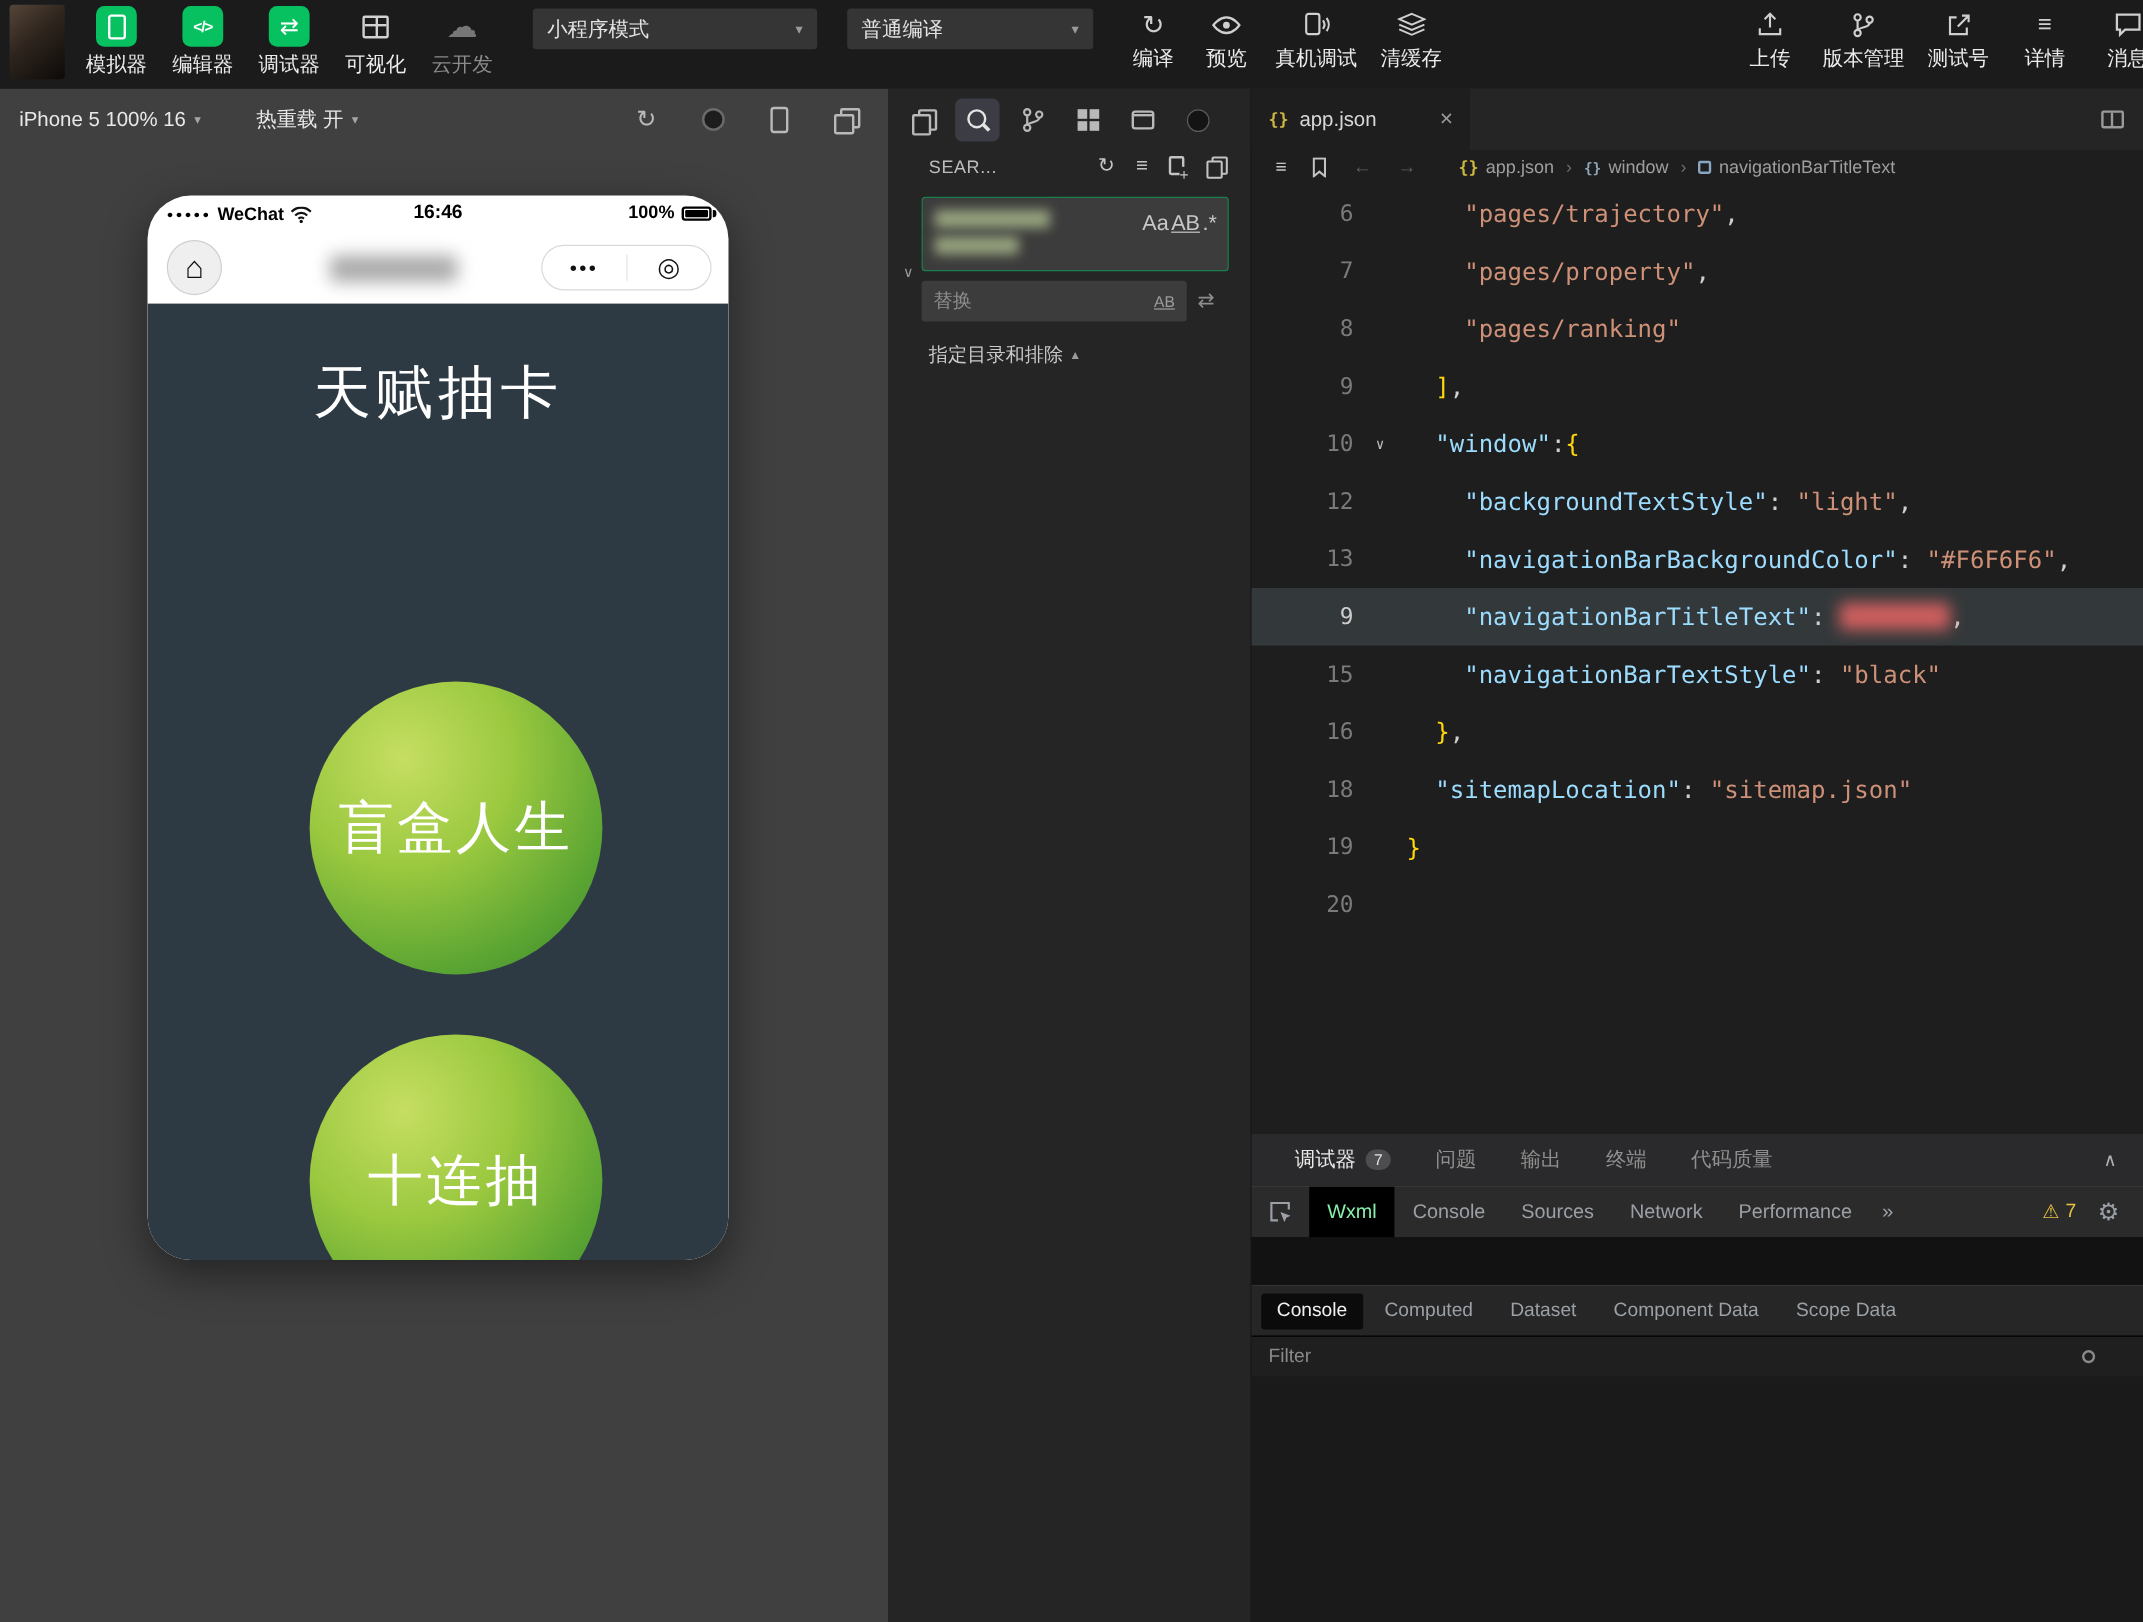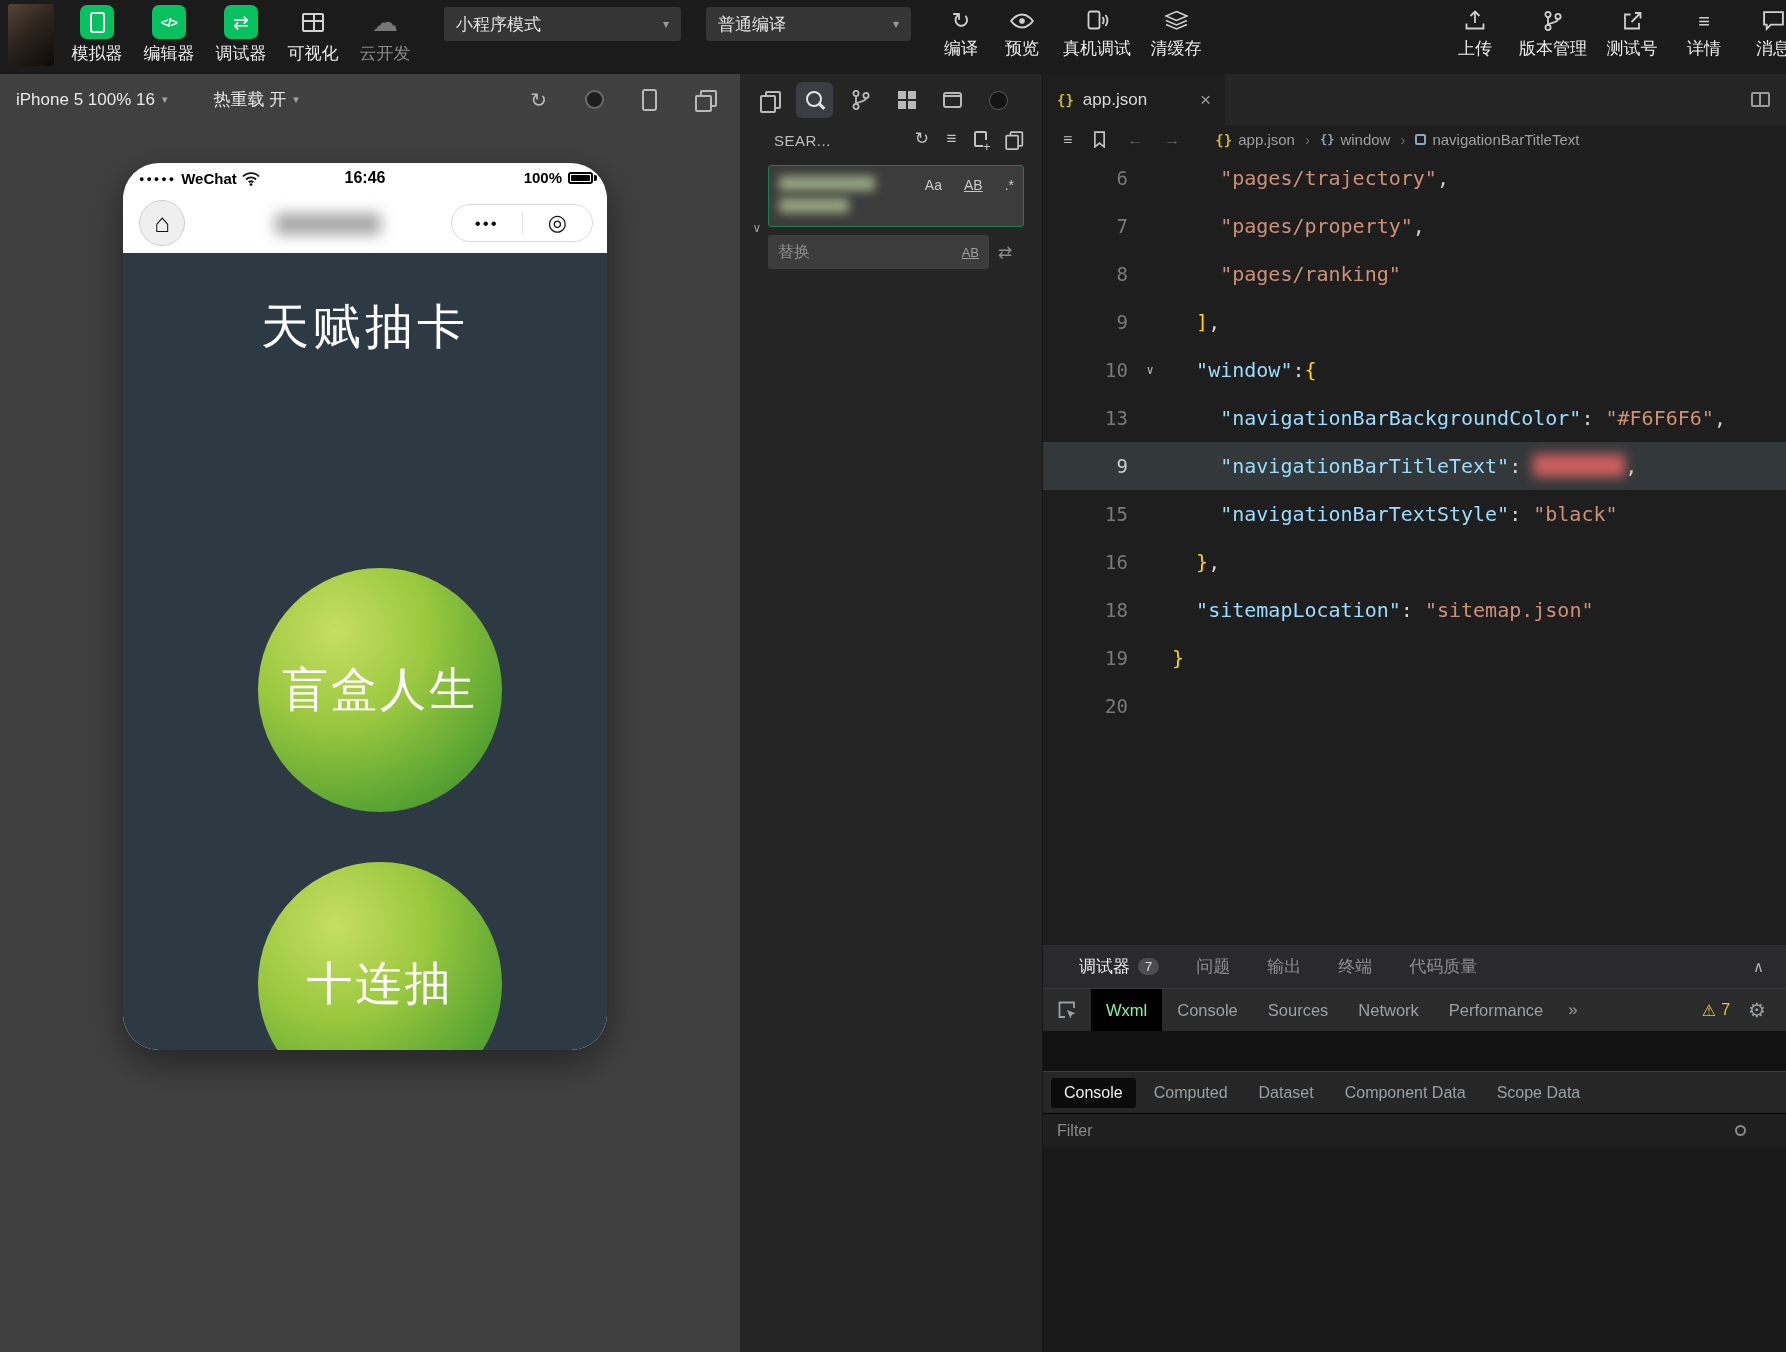--- a/index.html
+++ b/index.html
@@ -86,21 +86,21 @@
 .mp-head-ics>span{cursor:pointer;display:flex;align-items:center}
 .ic-filep{position:relative;width:13px;height:16px;border:2px solid currentColor;border-radius:2px}
 .ic-filep::after{content:"+";position:absolute;right:-6px;bottom:-8px;font-size:13px;background:#252526;line-height:1}
 .ic-files.sm{transform:scale(.85)}
 .mp-find{display:flex;padding:10px 18px 0 6px}
 .mp-chev{width:22px;flex:none;color:#9a9a9a;font-size:12px;text-align:center;margin-top:56px;cursor:pointer}
 .mp-col{flex:1}
 .mp-searchbox{position:relative;height:62px;background:#3c3c3c;border:1px solid #1a7f4e;border-radius:3px;padding:10px 74px 9px 10px;cursor:text}
 .blurline{display:block;height:15px;border-radius:2px;background:#97a37f;filter:blur(5px)}
 .b1{width:96px;margin-bottom:7px}.b2{width:70px}
-.sb-ics{position:absolute;right:9px;top:11px;display:flex;gap:22px;font-size:14px;color:#c8c8c8;align-items:flex-start}
+.sb-ics{position:absolute;right:9px;top:11px;display:flex;gap:2px;font-size:18px;color:#c8c8c8;align-items:flex-start}
 .sb-ics>span{cursor:pointer}
 .u{text-decoration:underline}
 .mp-replrow{display:flex;align-items:center;margin-top:8px}
 .mp-replace{width:221px;height:34px;background:#3c3c3c;border-radius:3px;display:flex;align-items:center;padding:0 10px;font-size:16px;color:#8d8d8d;margin-right:9px;cursor:text}
 .rep-ab{margin-left:auto;font-size:13px;color:#9d9d9d}
 .repall{color:#8d8d8d;font-size:17px;cursor:pointer}
 .mp-dirs{padding:18px 0 0 34px;font-size:16px;color:#c8c8c8;cursor:pointer}
 .mp-dirs .tri{font-size:10px;color:#9a9a9a;margin-left:5px;vertical-align:2px}
 .mp-result{padding:14px 26px 0 34px;font-size:16.5px;color:#9d9d9d;line-height:26px}
 .lnk{color:#9d9d9d;text-decoration:underline;cursor:pointer}
@@ -402,20 +402,23 @@
         </div>
         <div class="mp-replrow">
           <div class="mp-replace">
             <span>替换</span>
             <span class="rep-ab u">AB</span>
           </div>
           <span class="repall">⇄</span>
         </div>
       </div>
     </div>
+    <div class="mp-dirs">
+      <span>指定目录和排除</span><span class="tri">▲</span>
+    </div>
   </div>
 
   <div id="right-panel">
     <div id="tabbar">
       <div class="tab">
         <span class="json-ic">{}</span>
         <span>app.json</span>
         <span class="tab-x">×</span>
       </div>
       <span class="split-ic"></span>
@@ -460,20 +463,25 @@
           <span class="cl-num">9</span>
           <span class="cl-fold"></span>
           <span class="cl-code"><span>  </span><span class="tk-br">]</span><span class="tk-pn">,</span></span>
         </div>
         <div class="cl">
           <span class="cl-num">10</span>
           <span class="cl-fold">∨</span>
           <span class="cl-code"><span>  </span><span class="tk-key">"window"</span><span class="tk-pn">:</span><span class="tk-br">{</span></span>
         </div>
         <div class="cl">
+          <span class="cl-num">12</span>
+          <span class="cl-fold"></span>
+          <span class="cl-code"><span>    </span><span class="tk-key">"backgroundTextStyle"</span><span class="tk-pn">: </span><span class="tk-str">"light"</span><span class="tk-pn">,</span></span>
+        </div>
+        <div class="cl">
           <span class="cl-num">13</span>
           <span class="cl-fold"></span>
           <span class="cl-code"><span>    </span><span class="tk-key">"navigationBarBackgroundColor"</span><span class="tk-pn">: </span><span class="tk-str">"#F6F6F6"</span><span class="tk-pn">,</span></span>
         </div>
         <div class="cl hl">
           <span class="cl-num">9</span>
           <span class="cl-fold"></span>
           <span class="cl-code"><span>    </span><span class="tk-key">"navigationBarTitleText"</span><span class="tk-pn">: </span><span class="tk-blur"></span><span class="tk-pn">,</span></span>
         </div>
         <div class="cl">

